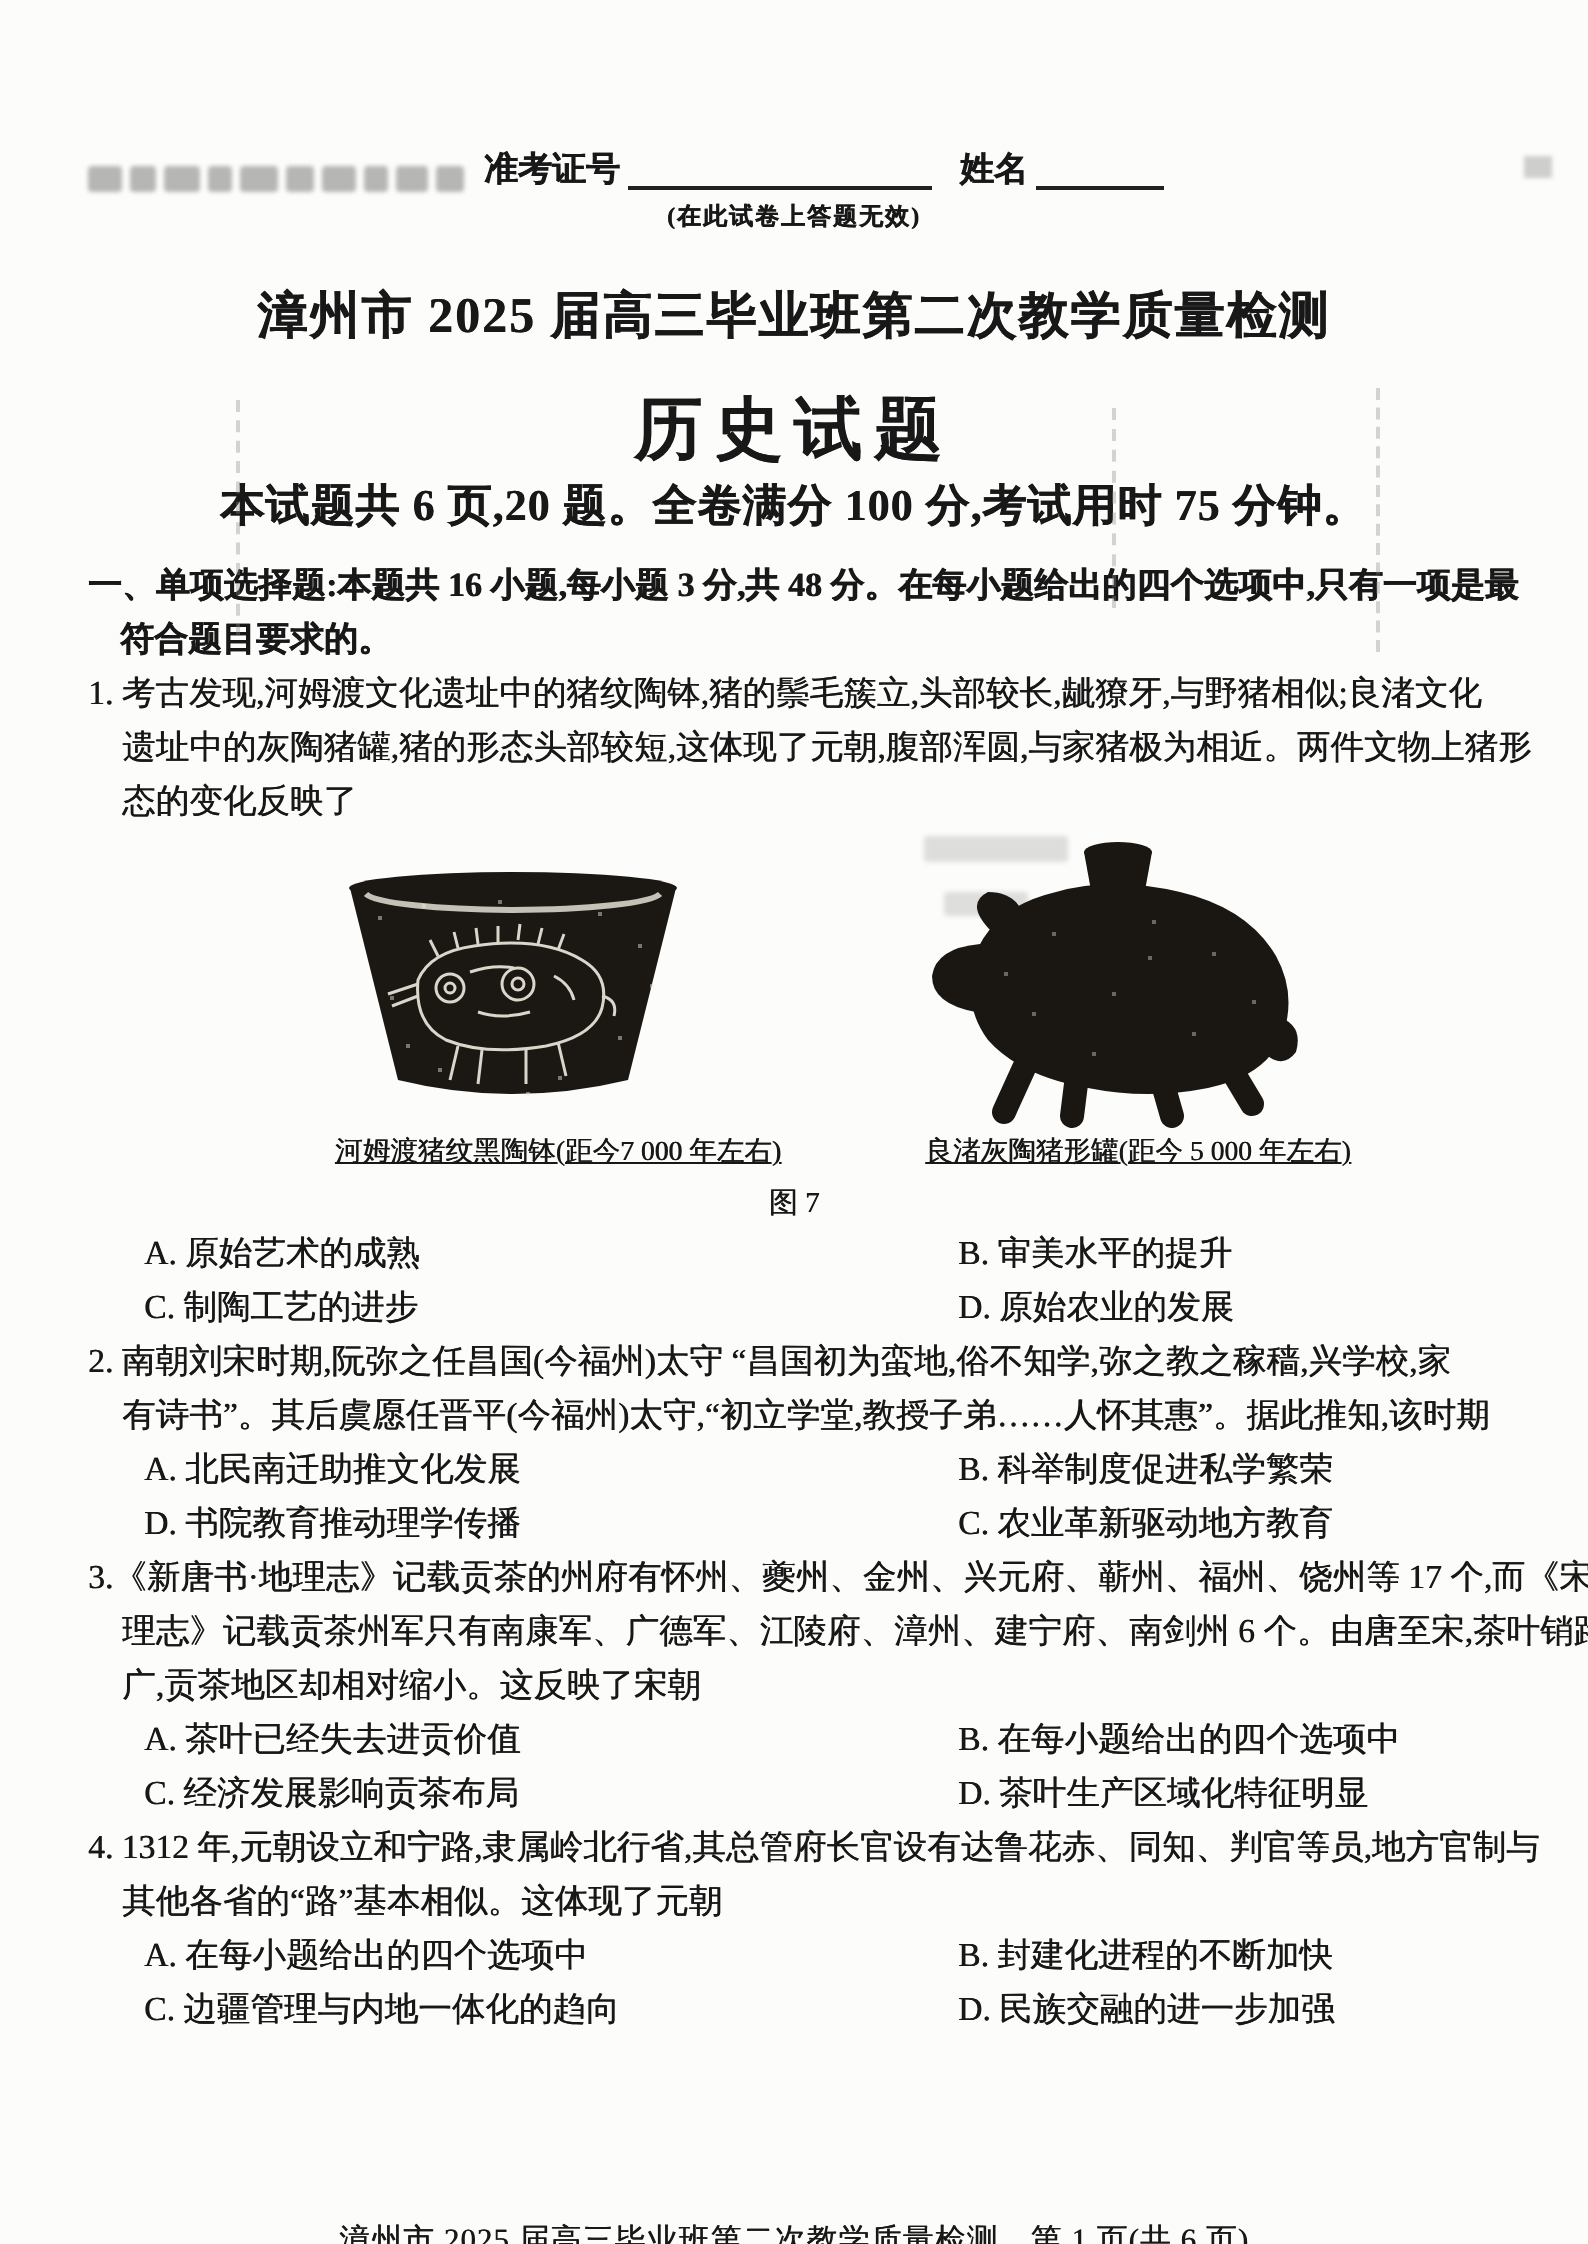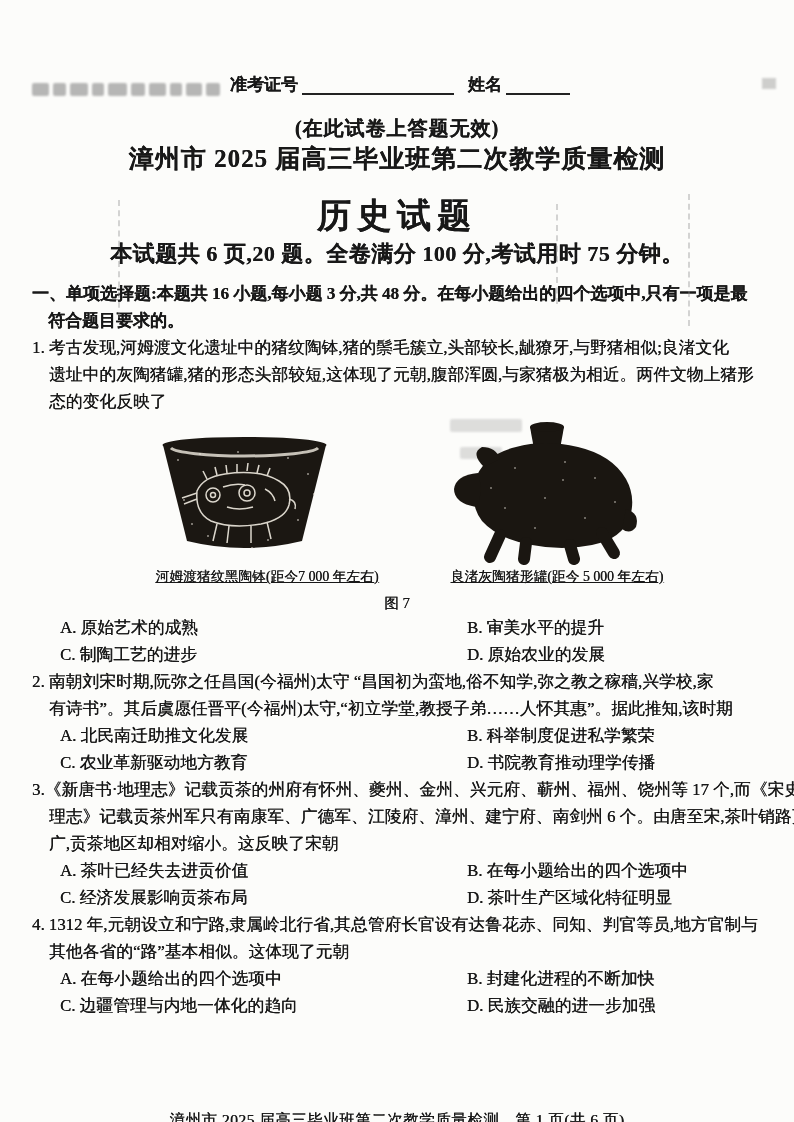--- a/index.html
+++ b/index.html
@@ -2,41 +2,41 @@
 <html lang="zh"><head>
 <meta charset="utf-8">
 <style>
   html,body{margin:0;padding:0;background:#d9d9d9;}
   .page{
     position:relative;
     width:794px;height:1122px;
     margin:0 auto;
     background:#fcfcfa;
     box-sizing:border-box;
-    padding:0 32px;
+    padding:0 44px;
     overflow:hidden;
     color:#181818;
     font-family:"Liberation Serif","DejaVu Serif",serif;
     text-shadow:0.3px 0 0 currentColor;
   }
   
   .hdr-row{
     margin-top:68px;
     display:flex;align-items:flex-end;
     height:28px;font-size:17px;font-weight:bold;white-space:nowrap;
   }
   .smudge{display:flex;align-items:center;gap:4px;margin-right:10px;opacity:.55;filter:blur(1.1px);}
   .smudge i{display:inline-block;height:13px;background:#7d7d7d;border-radius:2px;}
   .blank{display:inline-block;border-bottom:2px solid #222;height:18px;}
   .blank.long{width:152px;margin:0 14px 1px 4px;}
   .blank.short{width:64px;margin:0 6px 1px 4px;}
   .corner-mark{position:absolute;right:18px;top:78px;width:14px;height:11px;background:#8a8a8a;opacity:.4;filter:blur(1px);}
-  .notice{margin-top:19px;text-align:center;font-size:20px;font-weight:bold;letter-spacing:1px;}
-  
-  .main-title{text-align:center;font-size:25px;font-weight:bold;letter-spacing:1px;white-space:nowrap;}
+  .notice{margin-top:4px;text-align:center;font-size:12px;font-weight:bold;letter-spacing:1px;}
+  
+  .main-title{margin-top:24px;text-align:center;font-size:25px;font-weight:bold;letter-spacing:1px;white-space:nowrap;}
   .subject-title{margin-top:18px;text-align:center;font-size:34px;font-weight:bold;letter-spacing:6px;}
   .meta-line{text-align:center;font-size:22px;letter-spacing:.5px;font-weight:bold;}
   
   .sec-line{font-size:17px;font-weight:bold;line-height:27px;white-space:nowrap;}
   .sec-line.first{margin-top:11px;}
   .sec-line.cont{padding-left:16px;}
   .q-line{font-size:16.8px;line-height:27px;white-space:nowrap;}
   .q-line.cont{padding-left:17px;}
   .opts{display:grid;grid-template-columns:407px auto;padding-left:28px;}
   .opt{font-size:16.8px;line-height:27px;white-space:nowrap;}
@@ -193,22 +193,22 @@
     <div class="opt">B. 审美水平的提升</div>
     <div class="opt">C. 制陶工艺的进步</div>
     <div class="opt">D. 原始农业的发展</div>
   </div>
 
   <div class="q-line">2. 南朝刘宋时期,阮弥之任昌国(今福州)太守 “昌国初为蛮地,俗不知学,弥之教之稼穑,兴学校,家</div>
   <div class="q-line cont">有诗书”。其后虞愿任晋平(今福州)太守,“初立学堂,教授子弟……人怀其惠”。据此推知,该时期</div>
   <div class="opts">
     <div class="opt">A. 北民南迁助推文化发展</div>
     <div class="opt">B. 科举制度促进私学繁荣</div>
+    <div class="opt">D. 书院教育推动理学传播</div>
     <div class="opt">C. 农业革新驱动地方教育</div>
-    <div class="opt">D. 书院教育推动理学传播</div>
   </div>
 
   <div class="q-line">3.《新唐书·地理志》记载贡茶的州府有怀州、夔州、金州、兴元府、蕲州、福州、饶州等 17 个,而《宋史·地</div>
   <div class="q-line cont">理志》记载贡茶州军只有南康军、广德军、江陵府、漳州、建宁府、南剑州 6 个。由唐至宋,茶叶销路更</div>
   <div class="q-line cont">广,贡茶地区却相对缩小。这反映了宋朝</div>
   <div class="opts">
     <div class="opt">A. 茶叶已经失去进贡价值</div>
     <div class="opt">B. 在每小题给出的四个选项中</div>
     <div class="opt">C. 经济发展影响贡茶布局</div>
     <div class="opt">D. 茶叶生产区域化特征明显</div>

